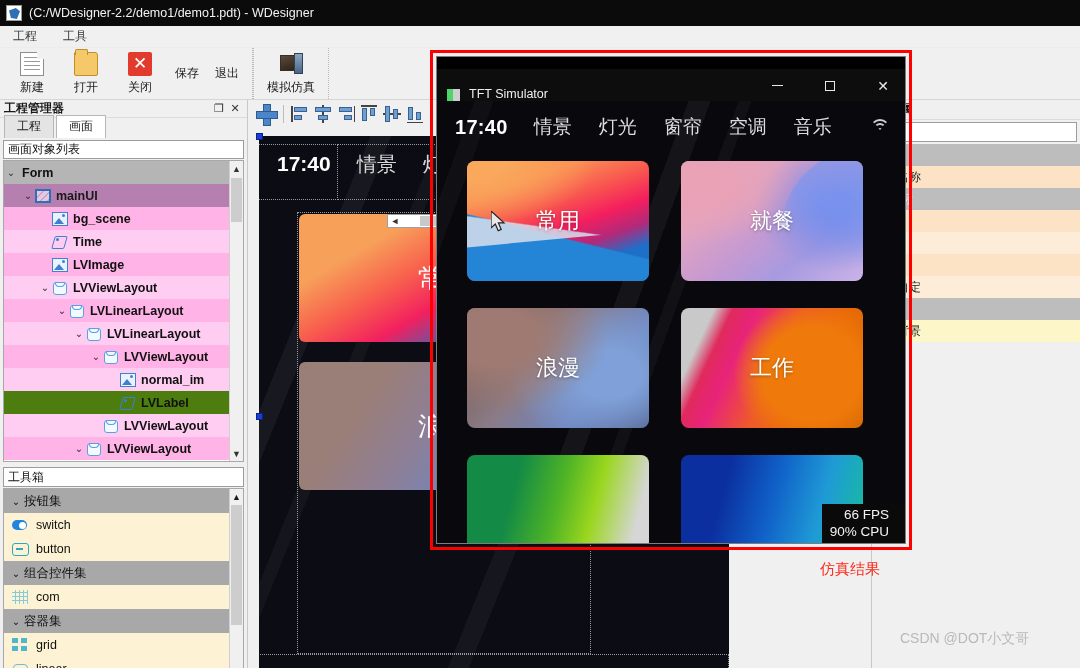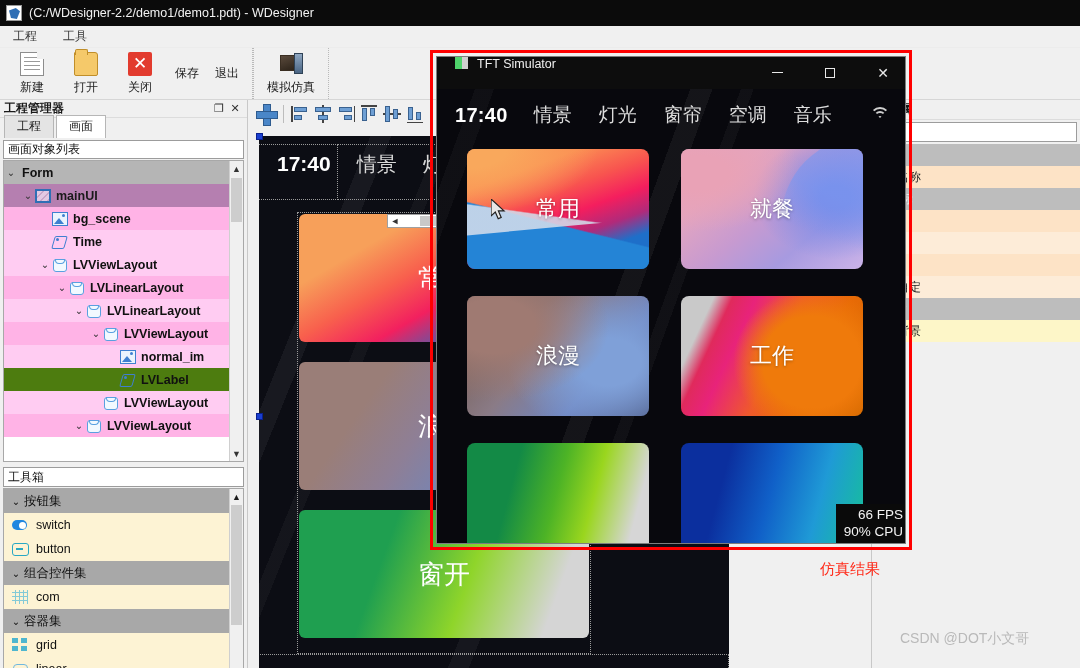--- a/index.html
+++ b/index.html
@@ -195,22 +195,22 @@
   .prow.k{background:#fde3c6;}
   .prow.k2{background:#fdecd8;}
   .prow.y{background:#fdf6c8;}
   .prow .chev{width:14px;text-align:center;font-size:10px;}
   .prow .ind{width:14px;}
   
   #simframe{ position:absolute; left:430px; top:50px; width:482px; height:500px;
      border:3px solid #ff0000; }
   #simwin{ position:absolute; left:3px; top:3px; right:3px; bottom:3px;
      background:#000; border:1px solid #7d7d7d; display:flex; flex-direction:column;}
-  #simtitle{ height:32px; background:#0d0d0d; display:flex; align-items:flex-start;
-     color:#efefef; font-size:12.5px; padding-left:18px; gap:9px;}
+  #simtitle{ height:32px; background:#0d0d0d; display:flex; align-items:flex-end;
+     color:#efefef; font-size:12.5px; padding-left:10px; gap:9px;margin-top:12px;}
   #simtitle .sicon{width:13px;height:12px;background:
      linear-gradient(90deg,#4fd36b 0 50%,#cfcfcf 50% 100%);}
   #simtitle .spacer{flex:1;}
   .wbtn{width:44px;height:31px;display:flex;align-items:center;justify-content:center;
     color:#e8e8e8;font-size:14px;cursor:default;}
   .wbtn .dash{width:11px;height:1px;background:#e8e8e8;}
   .wbtn .sq{width:10px;height:10px;border:1px solid #e8e8e8;}
   #simbody{flex:1;position:relative;background:#08080d;overflow:hidden;}
   .sim-stripes{position:absolute;inset:0;background:
      linear-gradient(110deg, transparent 0 40%, rgba(255,255,255,.05) 40% 43.5%,
@@ -227,21 +227,21 @@
   .wifi i.a{width:20px;height:20px;top:1px;}
   .wifi i.b{width:12px;height:12px;top:5px;}
   .wifi i.c{width:4px;height:4px;top:10px;border-width:2.5px;}
   #grid{position:absolute;left:0;top:52px;right:0;bottom:0;}
   .card{position:absolute;width:182px;height:120px;border-radius:8px;overflow:hidden;
     display:flex;align-items:center;justify-content:center;}
   .card .ct{color:#fff;font-size:22px;font-weight:500;
     text-shadow:0 1px 3px rgba(0,0,0,.35);position:relative;z-index:2;}
   .fx{position:absolute;inset:0;}
   #fpsbox{position:absolute;right:0;bottom:0;background:#0a0a0a;color:#f2f2f2;
-    font-size:13.5px;line-height:17px;padding:2px 2px 3px 8px;text-align:right;}
+    font-size:13.5px;line-height:17px;padding:2px 16px 3px 8px;text-align:right;}
   
   .cursor{position:absolute;width:0;height:0;z-index:30;}
   .cursor svg{position:absolute;left:0;top:0;}
   
   #simlabel{position:absolute;left:820px;top:560px;color:#ff2a19;font-size:15px;}
   #watermark{position:absolute;left:900px;top:630px;color:#b9b9b9;font-size:14px;white-space:nowrap;}
 </style>
 </head>
 <body>
 
@@ -326,20 +326,26 @@
             <span style="width: 34px; flex: 0 0 auto;"></span>
             <span class="chev"></span>
             <span class="ic ic-img"></span>
             <span class="lbl">bg_scene</span>
           </div>
           <div class="trow" style="background: rgb(255, 204, 242);">
             <span style="width: 34px; flex: 0 0 auto;"></span>
             <span class="chev"></span>
             <span class="ic ic-tag"></span>
             <span class="lbl">Time</span>
+          </div>
+          <div class="trow" style="background: rgb(255, 179, 230);">
+            <span style="width: 34px; flex: 0 0 auto;"></span>
+            <span class="chev"></span>
+            <span class="ic ic-img"></span>
+            <span class="lbl">LVImage</span>
           </div>
           <div class="trow" style="background: rgb(255, 204, 242);">
             <span style="width: 34px; flex: 0 0 auto;"></span>
             <span class="chev">⌄</span>
             <span class="ic ic-box"></span>
             <span class="lbl">LVViewLayout</span>
           </div>
           <div class="trow" style="background: rgb(255, 179, 230);">
             <span style="width: 51px; flex: 0 0 auto;"></span>
             <span class="chev">⌄</span>
@@ -486,24 +492,20 @@
       <div class="dotted" style="left:-1px;top:8px;width:80px;height:56px;"></div>
       <div class="dotted" style="left:78px;top:8px;width:392px;height:56px;"></div>
 
       <div class="dcard" style="top:78px;
            background:linear-gradient(150deg,#f7a05a 0 24%,#f8604d 42%,#f2205f 58%,#1f6fc4 78%);">
         <span>常用</span>
       </div>
       <div class="dcard" style="top:226px;
            background:linear-gradient(125deg,#9a7e78 0 25%,#8e7f96 45%,#6f86bd 68%,#8fa6d8 100%);">
         <span>浪漫</span>
-      </div>
-      <div class="dcard" style="top:374px;
-           background:linear-gradient(110deg,#1f9f50 0 30%,#8fd52a 58%,#d5d5d5 86%);">
-        <span>窗开</span>
       </div>
 
       <div class="dotted" style="left:38px;top:76px;width:294px;height:442px;"></div>
       <div class="dotted" style="left:-1px;top:518px;width:471px;height:40px;"></div>
 
       <div class="innerscroll">
         <span class="sarr">◄</span>
         <span class="sthumb"></span>
       </div>
     </div>

